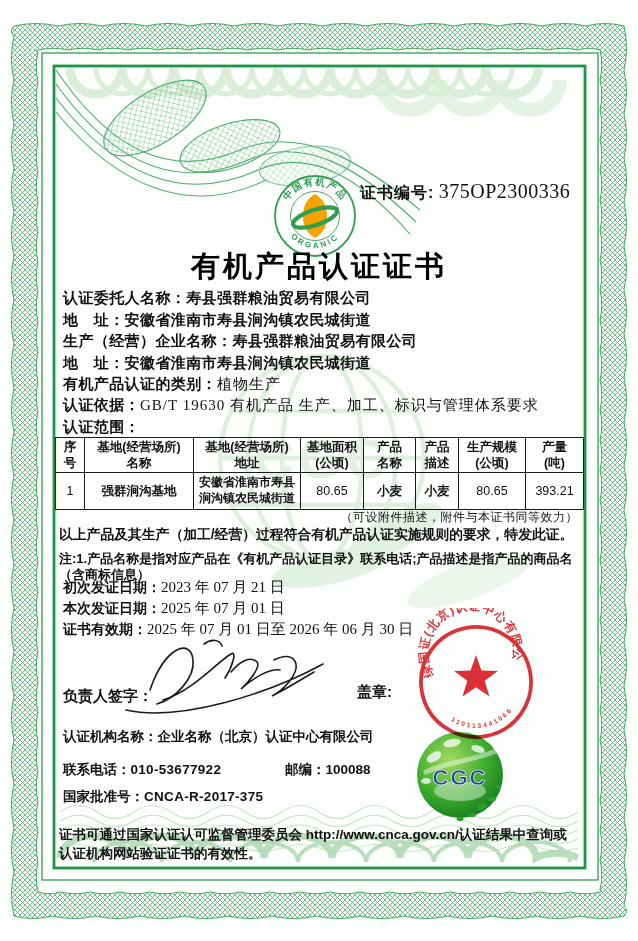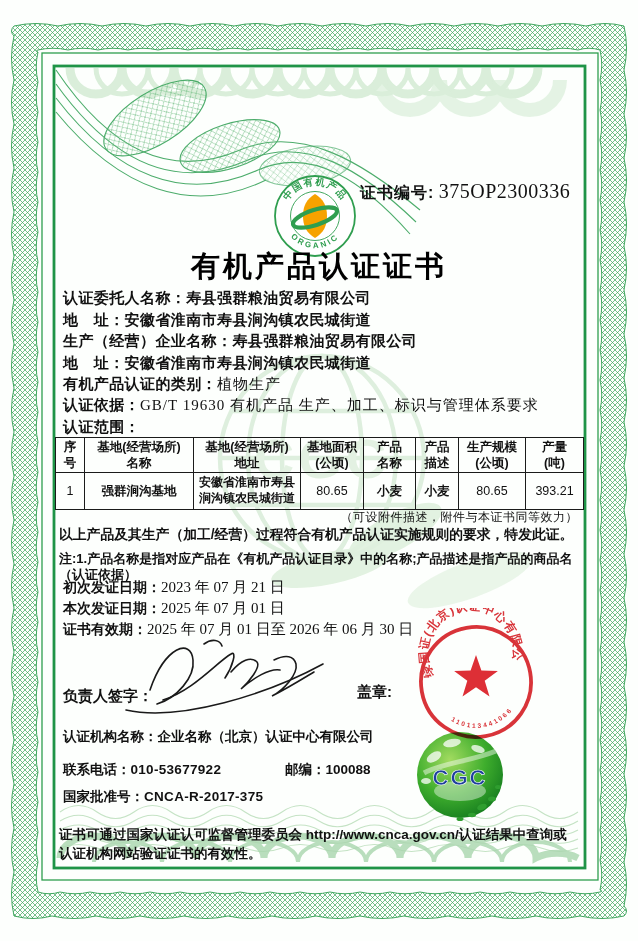--- a/index.html
+++ b/index.html
@@ -189,22 +189,22 @@
       <td class="cn">小麦</td>
       <td class="cn">小麦</td>
       <td>80.65</td>
       <td>393.21</td>
     </tr>
   </tbody>
     </table>
 
   <div class="attach-note">（可设附件描述，附件与本证书同等效力）</div>
   <div class="declaration">以上产品及其生产（加工/经营）过程符合有机产品认证实施规则的要求，特发此证。</div>
-  <div class="note1">注:1.产品名称是指对应产品在《有机产品认证目录》中的名称;产品描述是指产品的商品名</div>
-  <div class="note2">（认证依据）</div>
+  <div class="note1">注:1.产品名称是指对应产品在《有机产品认证目录》联系电话;产品描述是指产品的商品名</div>
+  <div class="note2">（含商标信息）</div>
 
   <div class="date-line" style="top:578px">
     <span>初次发证日期：</span><span class="dv">2023 年 07 月 21 日</span>
   </div>
   <div class="date-line" style="top:599px">
     <span>本次发证日期：</span><span class="dv">2025 年 07 月 01 日</span>
   </div>
   <div class="date-line" style="top:620px">
     <span>证书有效期：</span><span class="dv">2025 年 07 月 01 日至 2026 年 06 月 30 日</span>
   </div>

